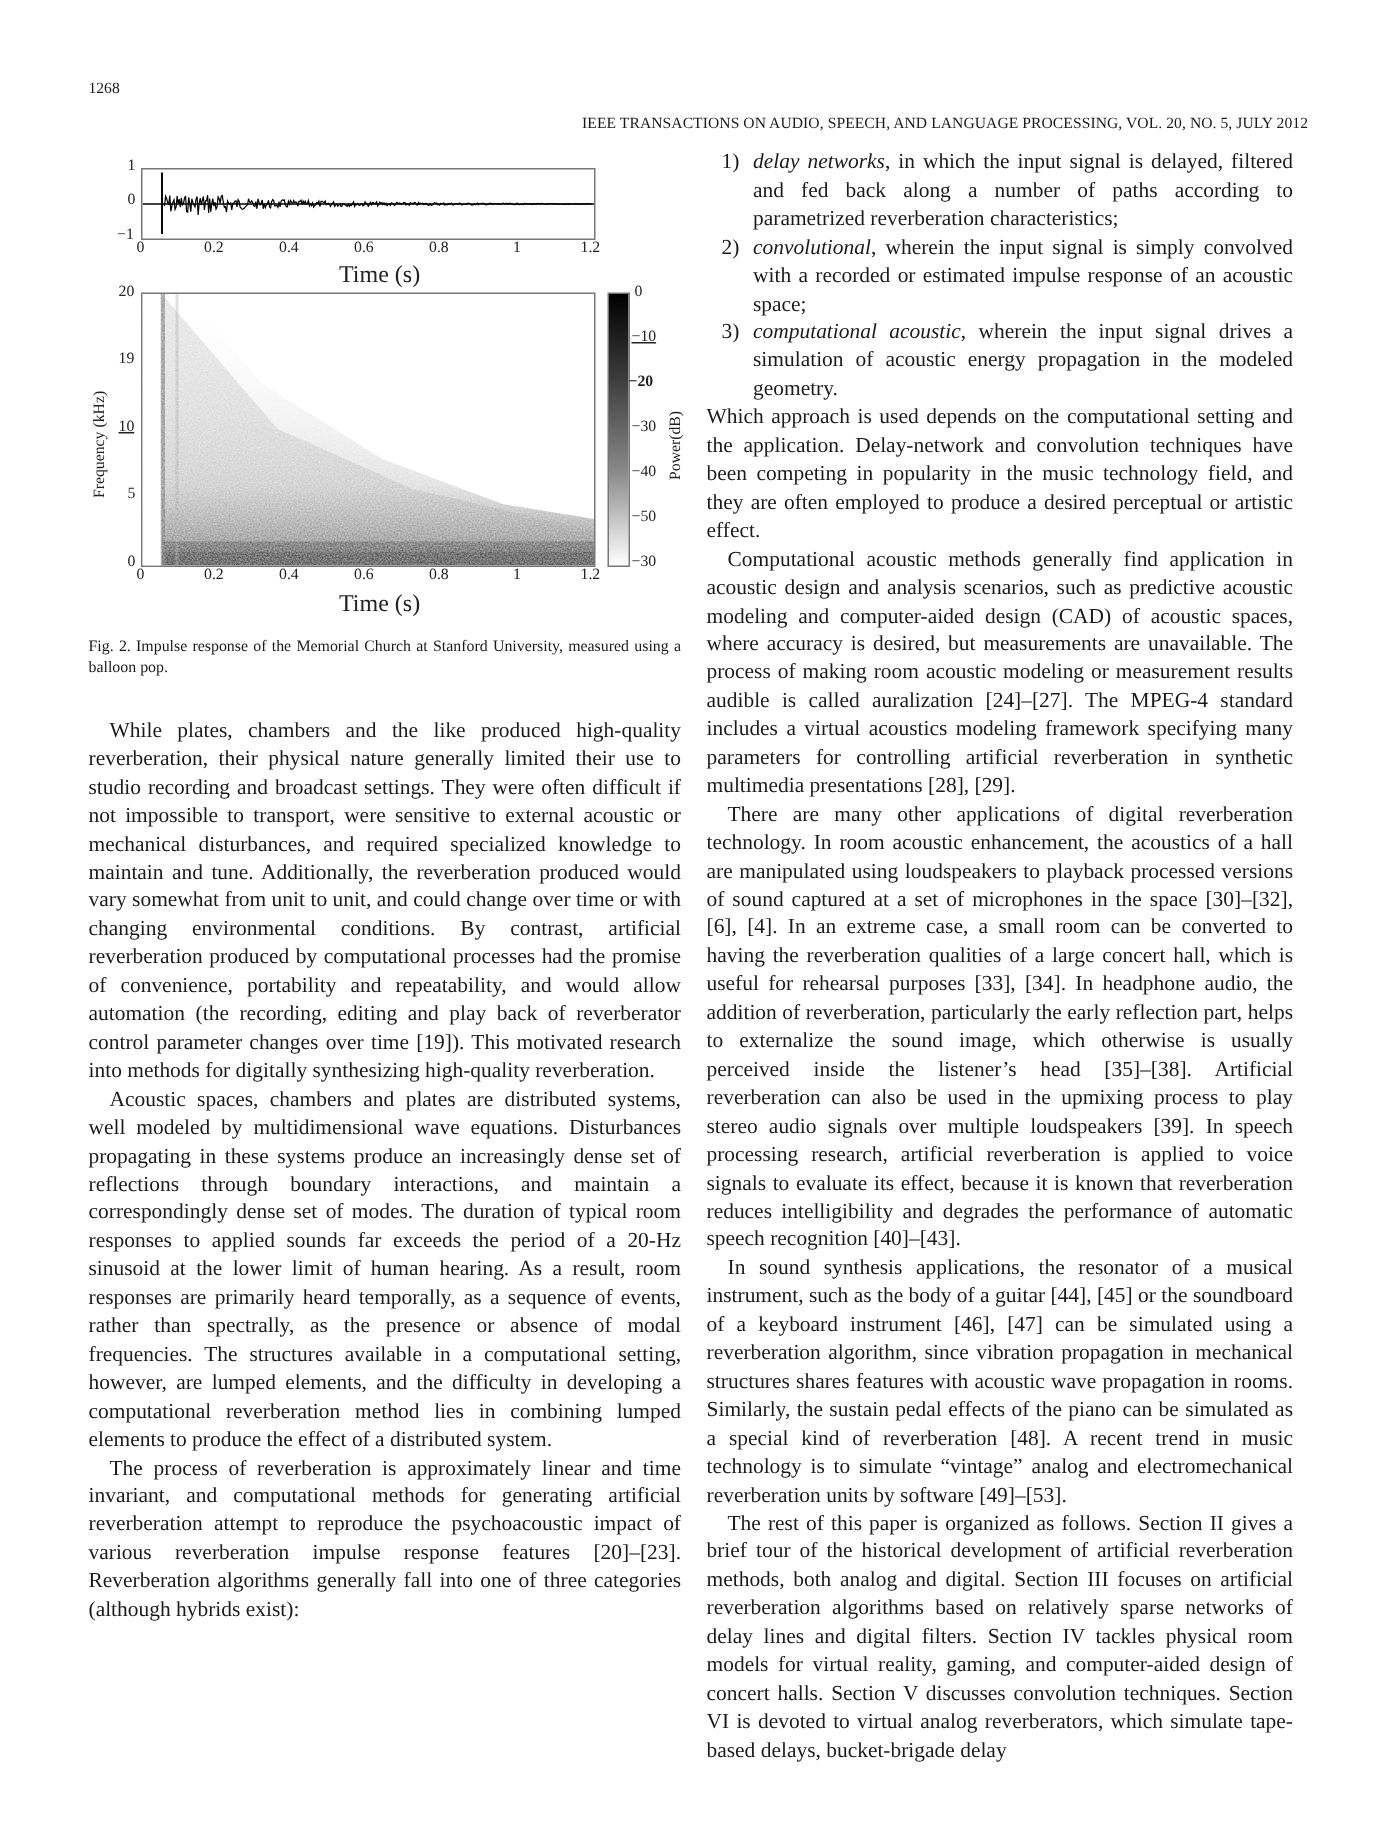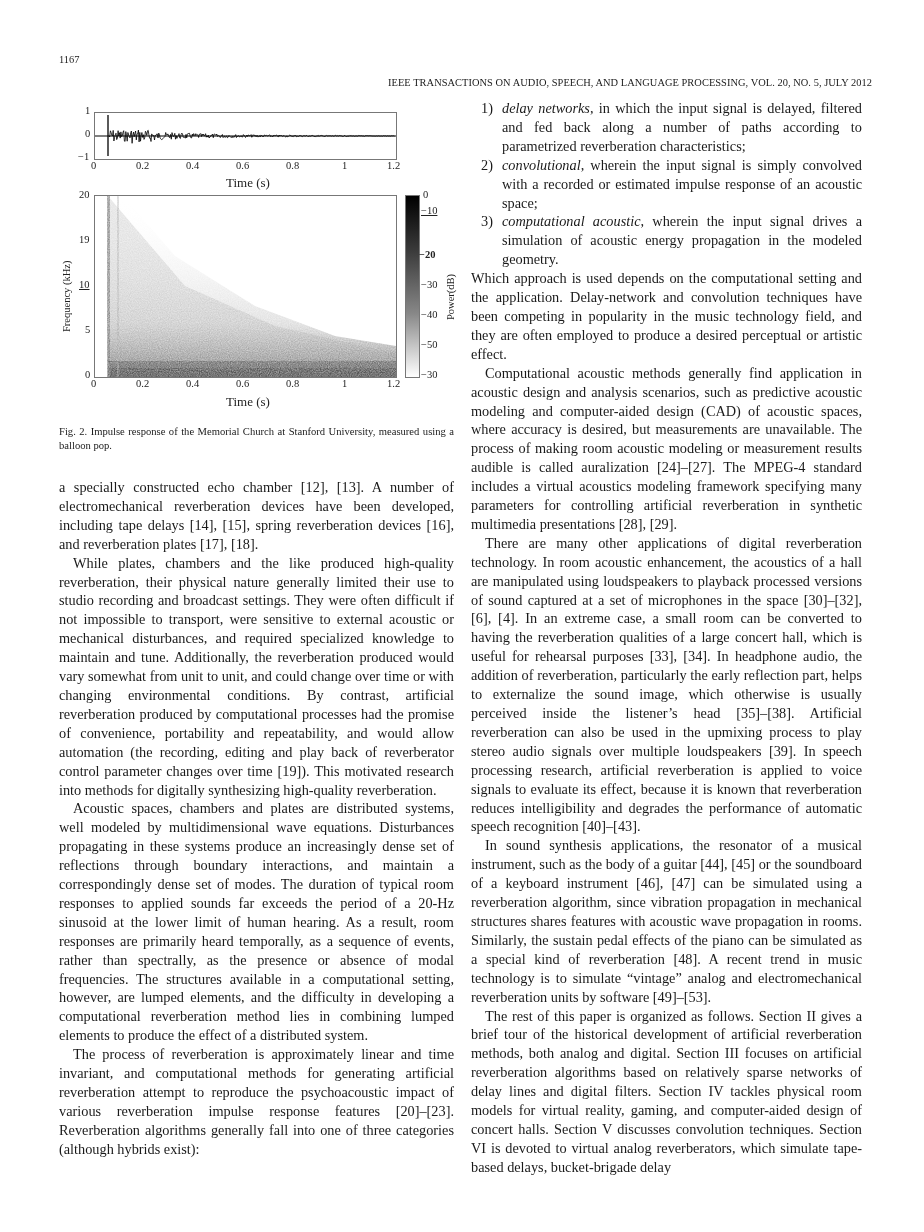--- a/index.html
+++ b/index.html
@@ -12,29 +12,29 @@
   .col p.ind { text-indent:14px; }
   #left-text { left:59px; top:478px; width:395px; }
   #right-col { left:471px; top:99px; width:391px; }
   .list-item { position:relative; padding-left:31px; }
   .list-item .num { position:absolute; left:10px; top:0; }
   .list-item em { }
   .caption { position:absolute; left:59px; top:425px; width:395px; font-size:10.6px; line-height:14.2px; text-align:justify; }
   .figure { position:absolute; left:59px; top:100px; width:400px; height:310px; font-size:10.5px; }
   .ax { position:absolute; border:1px solid #777; background:#fff; }
   .tick { position:absolute; font-size:10.5px; color:#222; }
-  .xlabel { position:absolute; font-size:13px; color:#222; }
+  .xlabel { position:absolute; font-size:16px; color:#222; }
   .ylabel { position:absolute; font-size:10.5px; color:#222; transform:rotate(-90deg); transform-origin:left top; white-space:nowrap; }
   svg { display:block; }
 </style>
 </head>
 <body>
 
 <div class="header">
-  <span class="pn">1167</span>
+  <span class="pn">1268</span>
   <span class="jt">IEEE TRANSACTIONS ON AUDIO, SPEECH, AND LANGUAGE PROCESSING, VOL. 20, NO. 5, JULY 2012</span>
 </div>
 
 <div class="figure">
 
   <div class="ax" style="left:35px; top:12px; width:301px; height:46px;">
     <svg width="301" height="46" viewBox="0 0 301 46">
       <line x1="0" y1="23" x2="301" y2="23" stroke="#000" stroke-width="1"></line>
       <line x1="13" y1="2" x2="13" y2="43" stroke="#000" stroke-width="1.3"></line>
       <polyline id="wave" fill="none" stroke="#000" stroke-width="0.8" points="14.0,22.9 14.7,23.8 15.4,17.8 16.1,19.5 16.8,22.2 17.5,23.1 18.2,17.4 18.9,28.0 19.6,24.2 20.3,21.8 21.0,20.2 21.7,26.6 22.4,25.0 23.1,17.7 23.8,23.0 24.5,19.7 25.2,25.1 25.9,18.9 26.6,23.7 27.3,22.8 28.0,19.2 28.7,17.7 29.4,28.1 30.1,28.4 30.8,18.6 31.5,22.4 32.2,28.2 32.9,19.5 33.6,22.1 34.3,23.6 35.0,24.9 35.7,19.7 36.4,18.0 37.1,30.3 37.8,22.2 38.5,19.1 39.2,23.7 39.9,20.5 40.6,18.0 41.3,26.9 42.0,20.9 42.7,20.9 43.4,17.1 44.1,28.9 44.8,19.4 45.5,28.2 46.2,22.6 46.9,19.5 47.6,24.4 48.3,21.7 49.0,26.4 49.7,25.0 50.4,18.3 51.1,19.5 51.8,22.4 52.5,17.8 53.2,17.3 53.9,21.9 54.6,25.2 55.3,24.8 56.0,28.5 56.7,20.9 57.4,22.3 58.1,22.9 58.8,22.3 59.5,27.0 60.2,22.6 60.9,22.5 61.6,21.1 62.3,20.9 63.0,25.0 63.7,20.1 64.4,21.2 65.1,25.1 65.8,25.8 66.5,26.6 67.2,26.3 67.9,25.7 68.6,24.9 69.3,24.1 70.0,23.4 70.7,19.5 71.4,21.7 72.1,22.0 72.8,20.9 73.5,22.2 74.2,24.3 74.9,24.7 75.6,21.4 76.3,26.2 77.0,19.6 77.7,22.0 78.4,23.6 79.1,22.6 79.8,20.3 80.5,26.2 81.2,22.7 81.9,25.4 82.6,23.6 83.3,22.8 84.0,20.6 84.7,24.9 85.4,25.5 86.1,21.5 86.8,20.1 87.5,20.9 88.2,24.3 88.9,24.2 89.6,24.0 90.3,25.2 91.0,21.4 91.7,24.9 92.4,21.1 93.1,20.3 93.8,20.6 94.5,20.3 95.2,23.2 95.9,24.8 96.6,24.9 97.3,21.1 98.0,23.0 98.7,20.6 99.4,21.8 100.1,22.9 100.8,20.7 101.5,22.2 102.2,21.6 102.9,21.9 103.6,24.5 104.3,21.2 105.0,21.3 105.7,20.5 106.4,23.6 107.1,21.0 107.8,22.5 108.5,21.1 109.2,22.9 109.9,22.6 110.6,20.7 111.3,24.2 112.0,22.8 112.7,24.1 113.4,22.3 114.1,25.0 114.8,24.0 115.5,23.6 116.2,22.0 116.9,22.4 117.6,21.1 118.3,24.7 119.0,21.2 119.7,21.2 120.4,21.7 121.1,22.2 121.8,21.0 122.5,23.4 123.2,22.8 123.9,22.5 124.6,23.2 125.3,24.6 126.0,23.1 126.7,22.7 127.4,21.5 128.1,24.6 128.8,23.6 129.5,23.0 130.2,24.5 130.9,23.7 131.6,22.8 132.3,24.7 133.0,24.4 133.7,22.7 134.4,23.0 135.1,23.7 135.8,24.0 136.5,24.5 137.2,23.2 137.9,24.7 138.6,23.5 139.3,24.1 140.0,22.8 140.7,21.6 141.4,24.6 142.1,23.2 142.8,23.5 143.5,22.6 144.2,23.8 144.9,23.9 145.6,23.0 146.3,22.8 147.0,24.2 147.7,23.7 148.4,21.6 149.1,22.6 149.8,22.9 150.5,24.5 151.2,23.5 151.9,22.0 152.6,23.5 153.3,22.0 154.0,22.1 154.7,23.1 155.4,22.5 156.1,21.6 156.8,24.3 157.5,23.0 158.2,21.7 158.9,22.7 159.6,22.1 160.3,23.4 161.0,22.3 161.7,23.6 162.4,22.5 163.1,24.1 163.8,23.3 164.5,22.7 165.2,23.9 165.9,22.2 166.6,22.6 167.3,22.8 168.0,24.0 168.7,23.2 169.4,22.0 170.1,22.2 170.8,23.0 171.5,22.4 172.2,22.8 172.9,23.0 173.6,22.6 174.3,21.9 175.0,22.0 175.7,23.6 176.4,22.9 177.1,23.1 177.8,23.9 178.5,22.1 179.2,22.8 179.9,22.4 180.6,22.8 181.3,22.0 182.0,22.2 182.7,23.5 183.4,23.7 184.1,22.0 184.8,23.1 185.5,22.5 186.2,22.7 186.9,22.5 187.6,23.5 188.3,23.0 189.0,22.5 189.7,23.3 190.4,23.8 191.1,23.9 191.8,22.8 192.5,23.8 193.2,23.6 193.9,22.8 194.6,22.2 195.3,22.5 196.0,22.3 196.7,23.4 197.4,23.2 198.1,23.8 198.8,22.6 199.5,22.7 200.2,22.7 200.9,22.4 201.6,23.7 202.3,23.2 203.0,23.5 203.7,23.3 204.4,22.6 205.1,23.1 205.8,22.4 206.5,23.3 207.2,23.7 207.9,23.2 208.6,22.7 209.3,22.7 210.0,23.1 210.7,23.1 211.4,22.4 212.1,22.8 212.8,23.5 213.5,23.4 214.2,23.0 214.9,23.0 215.6,23.2 216.3,22.8 217.0,22.4 217.7,22.5 218.4,22.8 219.1,23.6 219.8,23.4 220.5,23.6 221.2,22.9 221.9,23.5 222.6,22.9 223.3,22.4 224.0,23.5 224.7,22.8 225.4,22.7 226.1,22.7 226.8,22.4 227.5,22.8 228.2,22.8 228.9,23.6 229.6,23.4 230.3,23.1 231.0,23.1 231.7,22.4 232.4,23.0 233.1,22.6 233.8,23.0 234.5,22.8 235.2,22.7 235.9,23.0 236.6,23.1 237.3,22.7 238.0,23.1 238.7,23.2 239.4,23.0 240.1,22.5 240.8,22.4 241.5,23.0 242.2,23.0 242.9,22.5 243.6,23.1 244.3,22.6 245.0,22.6 245.7,22.8 246.4,22.9 247.1,23.2 247.8,23.5 248.5,23.4 249.2,22.7 249.9,22.5 250.6,23.3 251.3,23.5 252.0,23.3 252.7,23.2 253.4,23.1 254.1,23.4 254.8,22.5 255.5,22.8 256.2,23.1 256.9,22.6 257.6,23.1 258.3,22.9 259.0,22.8 259.7,23.4 260.4,23.1 261.1,22.7 261.8,23.2 262.5,23.2 263.2,22.6 263.9,22.8 264.6,22.7 265.3,22.9 266.0,22.6 266.7,22.8 267.4,23.0 268.1,23.0 268.8,23.0 269.5,23.4 270.2,22.7 270.9,22.9 271.6,22.7 272.3,22.7 273.0,22.7 273.7,22.9 274.4,22.7 275.1,22.9 275.8,22.7 276.5,22.9 277.2,22.9 277.9,23.2 278.6,23.0 279.3,23.0 280.0,23.3 280.7,23.1 281.4,22.9 282.1,23.2 282.8,23.0 283.5,22.8 284.2,23.2 284.9,22.8 285.6,23.1 286.3,23.0 287.0,23.0 287.7,23.2 288.4,22.7 289.1,23.0 289.8,22.9 290.5,22.8 291.2,23.2 291.9,23.1 292.6,22.8 293.3,23.1 294.0,22.8 294.7,23.0 295.4,23.2 296.1,22.7 296.8,22.9 297.5,22.9 298.2,22.7 298.9,23.0 299.6,23.1"></polyline>
@@ -93,34 +93,33 @@
     <span class="tick" style="left:177px; top:278px;">0.6</span>
     <span class="tick" style="left:227px; top:278px;">0.8</span>
     <span class="tick" style="left:283px; top:278px;">1</span>
     <span class="tick" style="left:328px; top:278px;">1.2</span>
   </div>
   <span class="xlabel" style="left:167px; top:294px;">Time (s)</span>
 
   <div class="ax" style="left:346px; top:95px; width:13px; height:181px; background:linear-gradient(to bottom, #000 0%, #3a3a3a 30%, #888 65%, #fff 100%);"></div>
   <div>
     <span class="tick" style="left:364px; top:89px;">0</span>
-    <span class="tick" style="left:362px; top:105px;text-decoration:underline;">−10</span>
+    <span class="tick" style="left:362px; top:119px;text-decoration:underline;">−10</span>
     <span class="tick" style="left:360px; top:149px;font-weight:bold;">−20</span>
     <span class="tick" style="left:362px; top:179px;">−30</span>
     <span class="tick" style="left:362px; top:209px;">−40</span>
     <span class="tick" style="left:362px; top:239px;">−50</span>
     <span class="tick" style="left:362px; top:269px;">−30</span>
   </div>
   <span class="ylabel" style="left:386px; top:220px;">Power(dB)</span>
 </div>
 
 <div class="caption">Fig. 2.   Impulse response of the Memorial Church at Stanford University, measured using a balloon pop.</div>
 
 <div class="col" id="left-text">
-  <p>a specially constructed echo chamber [12], [13]. A number of electromechanical reverberation devices have been developed, including tape delays [14], [15], spring reverberation devices [16], and reverberation plates [17], [18].</p>
   <p class="ind">While plates, chambers and the like produced high-quality reverberation, their physical nature generally limited their use to studio recording and broadcast settings. They were often difficult if not impossible to transport, were sensitive to external acoustic or mechanical disturbances, and required specialized knowledge to maintain and tune. Additionally, the reverberation produced would vary somewhat from unit to unit, and could change over time or with changing environmental conditions. By contrast, artificial reverberation produced by computational processes had the promise of convenience, portability and repeatability, and would allow automation (the recording, editing and play back of reverberator control parameter changes over time [19]). This motivated research into methods for digitally synthesizing high-quality reverberation.</p>
   <p class="ind">Acoustic spaces, chambers and plates are distributed systems, well modeled by multidimensional wave equations. Disturbances propagating in these systems produce an increasingly dense set of reflections through boundary interactions, and maintain a correspondingly dense set of modes. The duration of typical room responses to applied sounds far exceeds the period of a 20-Hz sinusoid at the lower limit of human hearing. As a result, room responses are primarily heard temporally, as a sequence of events, rather than spectrally, as the presence or absence of modal frequencies. The structures available in a computational setting, however, are lumped elements, and the difficulty in developing a computational reverberation method lies in combining lumped elements to produce the effect of a distributed system.</p>
   <p class="ind">The process of reverberation is approximately linear and time invariant, and computational methods for generating artificial reverberation attempt to reproduce the psychoacoustic impact of various reverberation impulse response features [20]–[23]. Reverberation algorithms generally fall into one of three categories (although hybrids exist):</p>
 </div>
 
 <div class="col" id="right-col">
   <div class="list-item">
     <span class="num">1)</span>
     <em>delay networks</em><span>, in which the input signal is delayed, filtered and fed back along a number of paths according to parametrized reverberation characteristics;</span>
   </div>

